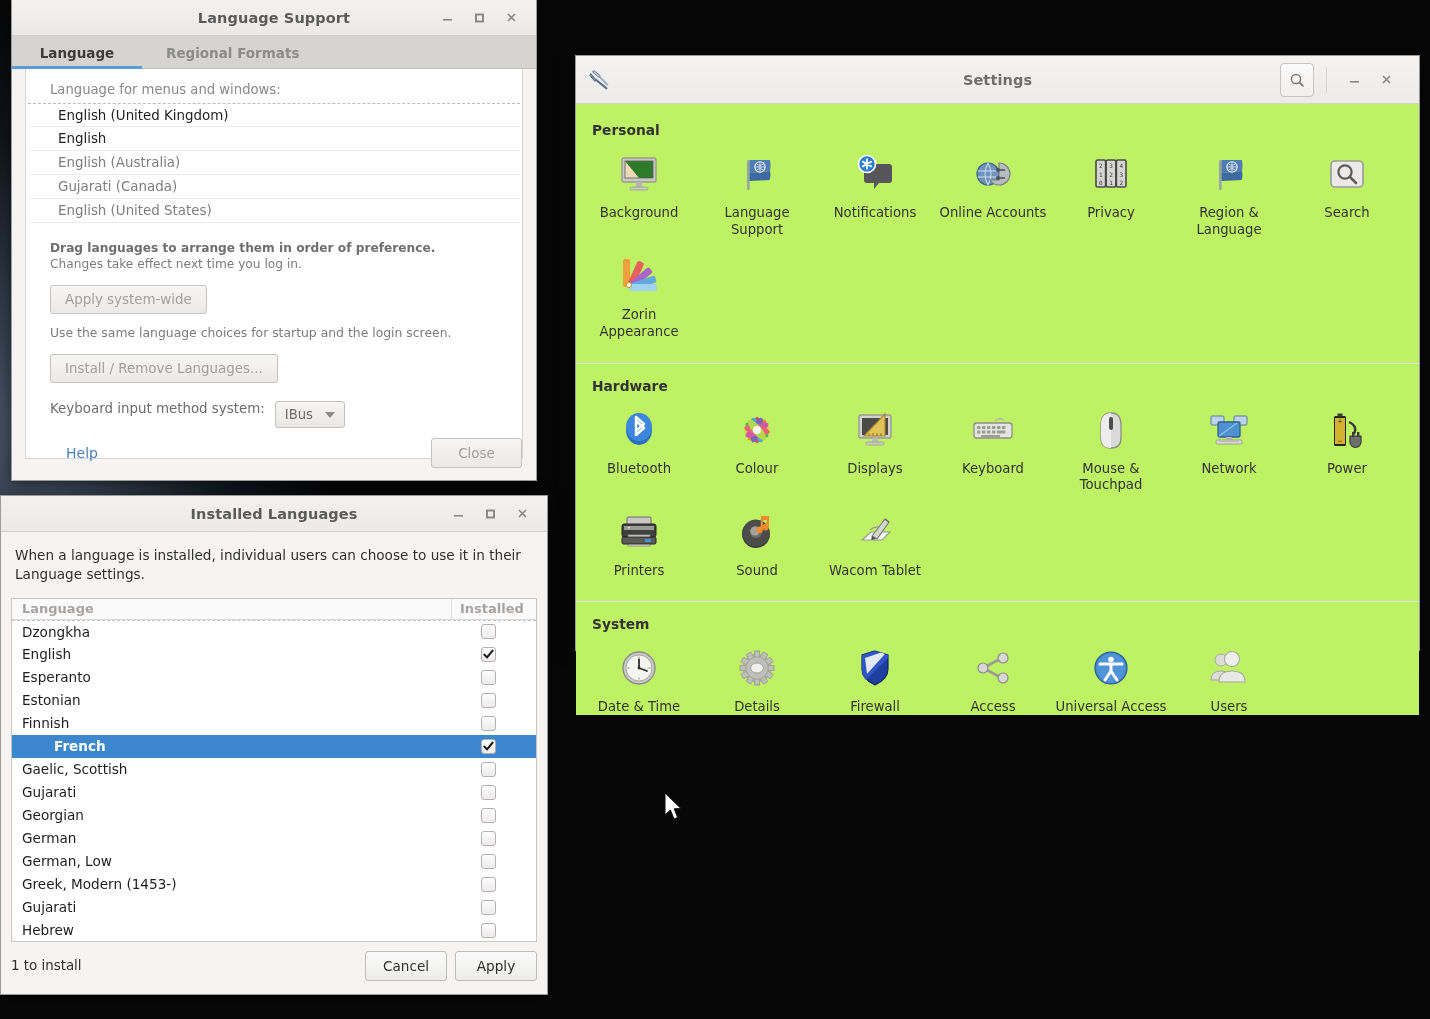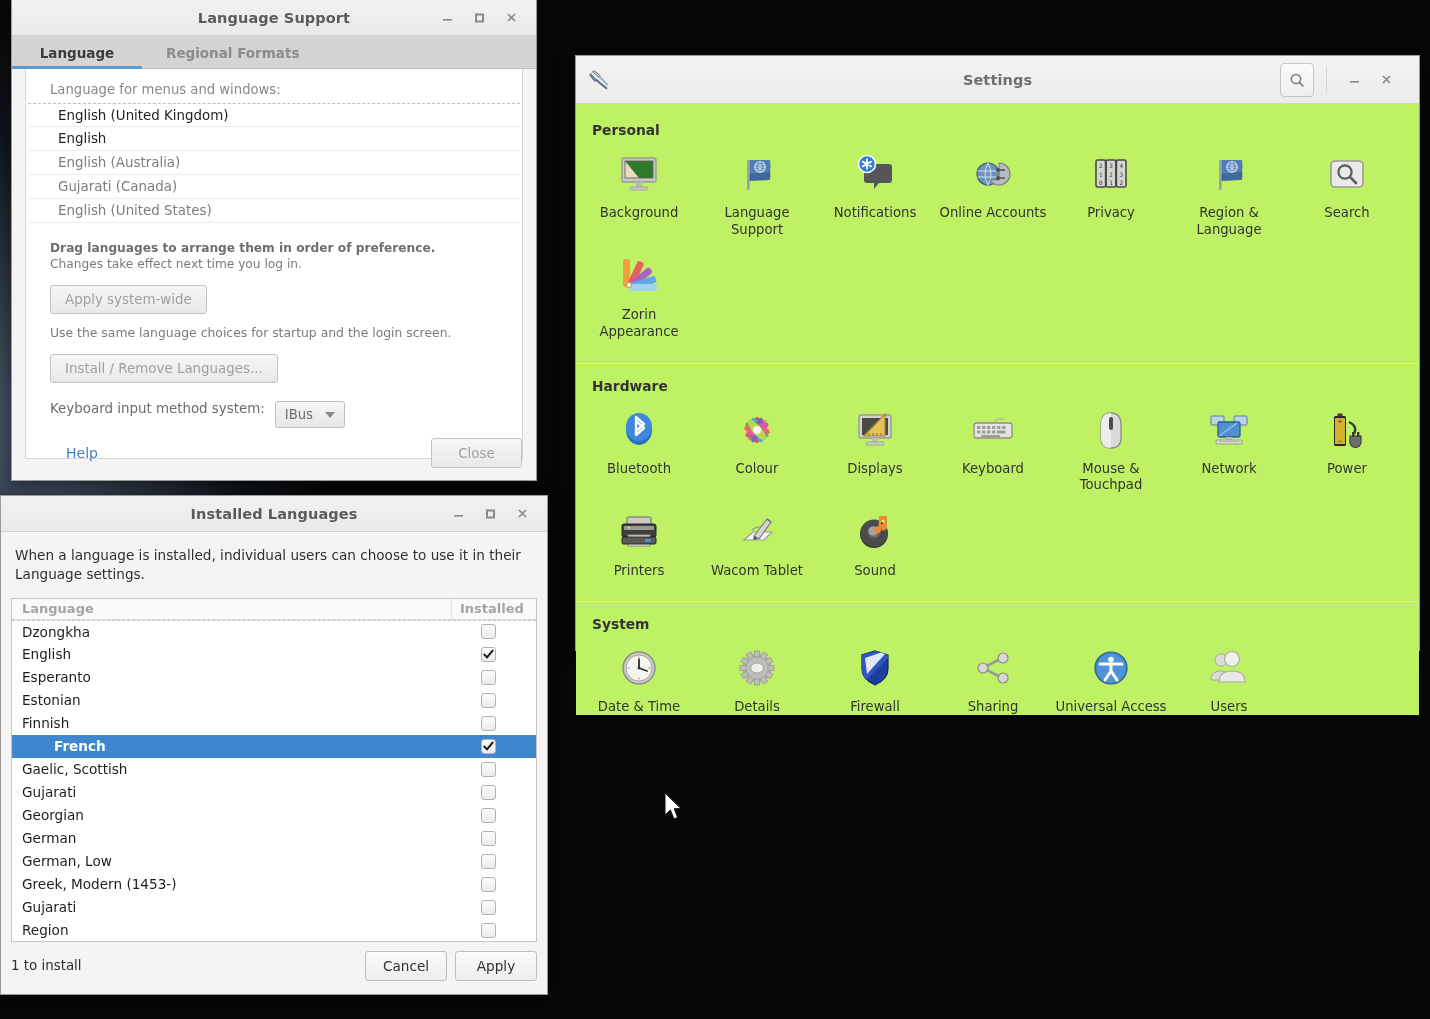--- a/index.html
+++ b/index.html
@@ -402,21 +402,21 @@
             <span class="cb"></span>
           </div>
         </div>
         <div class="trow">
           <div class="c1">Gujarati</div>
           <div class="c2">
             <span class="cb"></span>
           </div>
         </div>
         <div class="trow">
-          <div class="c1">Region</div>
+          <div class="c1">Hebrew</div>
           <div class="c2">
             <span class="cb"></span>
           </div>
         </div>
       </div>
   </div>
 
   <div class="footbar">
     <div class="status">1 to install</div>
     <div class="footbtns">
@@ -691,40 +691,40 @@
       <rect x="5" y="27" width="34" height="7" rx="1.5" fill="#5a5a57" stroke="#272727" stroke-width="1"></rect>
       <rect x="28" y="29" width="6" height="3" fill="#4a8fd0"></rect>
       <circle cx="12" cy="17.8" r="1" fill="#dedede"></circle>
     </svg>
             </div>
             <div class="lbl">Printers</div>
           </div>
           <div class="tile">
             <div class="ico">
               <svg width="44" height="44" viewBox="0 0 44 44">
+      <circle cx="21" cy="24" r="14" fill="#3a3a38"></circle>
+      <circle cx="21" cy="23" r="13.4" fill="#4c4c4a"></circle>
+      <circle cx="21" cy="22" r="6" fill="#6e6e6c"></circle>
+      <circle cx="20" cy="21" r="4.6" fill="#a3a3a0"></circle>
+      <path d="M26 6 h8 v11 a3.4 3.4 0 1 1 -2.4 -3.2 V9.6 L28 10.6 v9.2 a3.4 3.4 0 1 1 -2.4 -3.2 z" fill="#f08a2e"></path>
+    </svg>
+            </div>
+            <div class="lbl">Sound</div>
+          </div>
+          <div class="tile">
+            <div class="ico">
+              <svg width="44" height="44" viewBox="0 0 44 44">
       <path d="M9 30 L18 22 L37 22 L29 30 Z" fill="#f5f5f2" stroke="#9a9a95" stroke-width="1.2"></path>
       <path d="M17 20 q6 -5 12 -2" stroke="#9a9a95" stroke-width="1.1" fill="none"></path>
       <path d="M19 26 L32 9 L36 12 L24 29 Z" fill="#d4d4d0" stroke="#7a7a76" stroke-width="1.1"></path>
       <path d="M19 26 L23 29 L18.2 30 Z" fill="#4a4a46"></path>
       <path d="M32 9 L36 12" stroke="#6a6a66" stroke-width="1.4"></path>
     </svg>
             </div>
             <div class="lbl">Wacom Tablet</div>
-          </div>
-          <div class="tile">
-            <div class="ico">
-              <svg width="44" height="44" viewBox="0 0 44 44">
-      <circle cx="21" cy="24" r="14" fill="#3a3a38"></circle>
-      <circle cx="21" cy="23" r="13.4" fill="#4c4c4a"></circle>
-      <circle cx="21" cy="22" r="6" fill="#6e6e6c"></circle>
-      <circle cx="20" cy="21" r="4.6" fill="#a3a3a0"></circle>
-      <path d="M26 6 h8 v11 a3.4 3.4 0 1 1 -2.4 -3.2 V9.6 L28 10.6 v9.2 a3.4 3.4 0 1 1 -2.4 -3.2 z" fill="#f08a2e"></path>
-    </svg>
-            </div>
-            <div class="lbl">Sound</div>
           </div>
         </div>
     </div>
     <div class="group-sep"></div>
     <div class="group">
       <div class="group-title">System</div>
       <div class="tiles" id="tiles-2">
           <div class="tile">
             <div class="ico">
               <svg width="44" height="44" viewBox="0 0 44 44">
@@ -782,21 +782,21 @@
           </div>
           <div class="tile">
             <div class="ico">
               <svg width="44" height="44" viewBox="0 0 44 44">
       <path d="M12 22 L31 12 M12 22 L31 32" stroke="#9a9a96" stroke-width="2.6"></path>
       <circle cx="12" cy="22" r="5" fill="#d8d8d4" stroke="#8d8d89" stroke-width="1.2"></circle>
       <circle cx="32" cy="12" r="5" fill="#d8d8d4" stroke="#8d8d89" stroke-width="1.2"></circle>
       <circle cx="32" cy="32" r="5" fill="#d8d8d4" stroke="#8d8d89" stroke-width="1.2"></circle>
     </svg>
             </div>
-            <div class="lbl">Sharing</div>
+            <div class="lbl">Access</div>
           </div>
           <div class="tile">
             <div class="ico">
               <svg width="44" height="44" viewBox="0 0 44 44">
       <circle cx="22" cy="22" r="16" fill="#3f83c8" stroke="#2a5d96" stroke-width="1.2"></circle>
       <circle cx="22" cy="22" r="14.5" fill="#4f93d8"></circle>
       <circle cx="22" cy="13.5" r="2.8" fill="#fff"></circle>
       <path d="M11 18 h22" stroke="#fff" stroke-width="3" stroke-linecap="round"></path>
       <path d="M22 18 v7 M22 25 L16 34 M22 25 L28 34" stroke="#fff" stroke-width="3" stroke-linecap="round" fill="none"></path>
     </svg>

